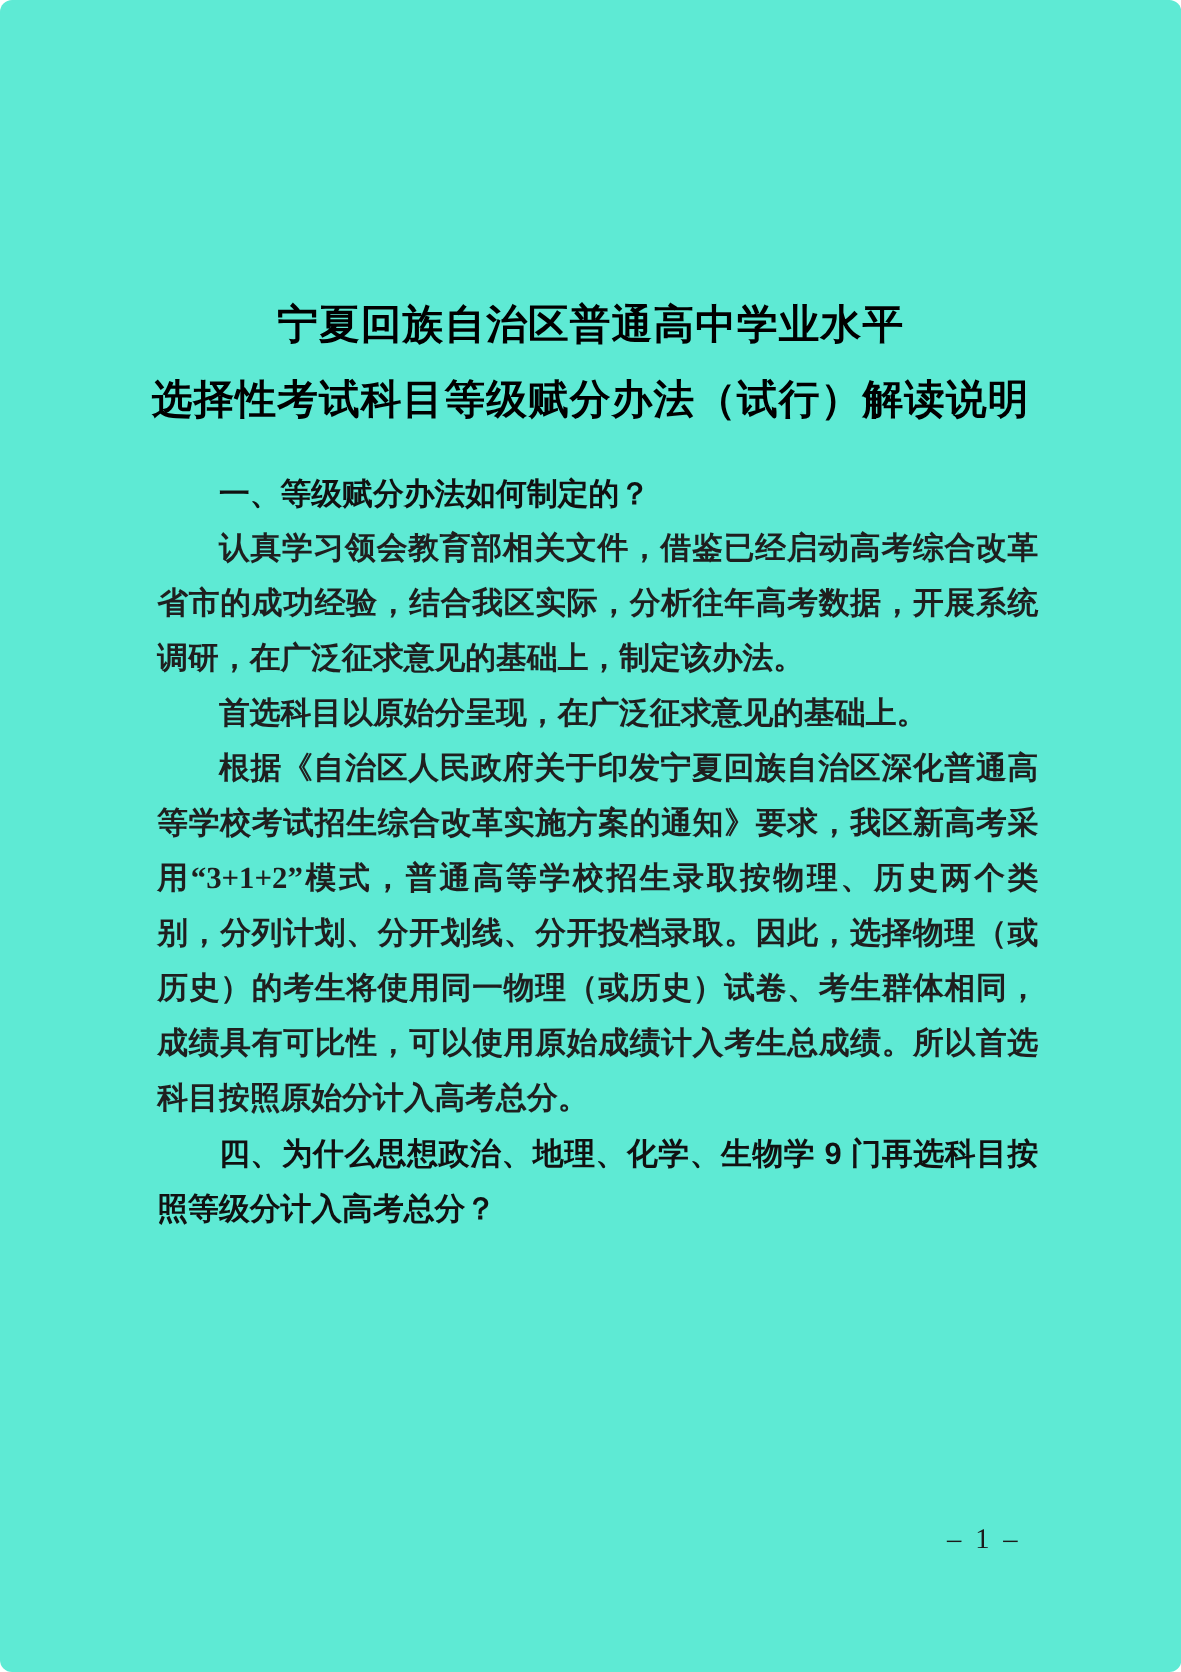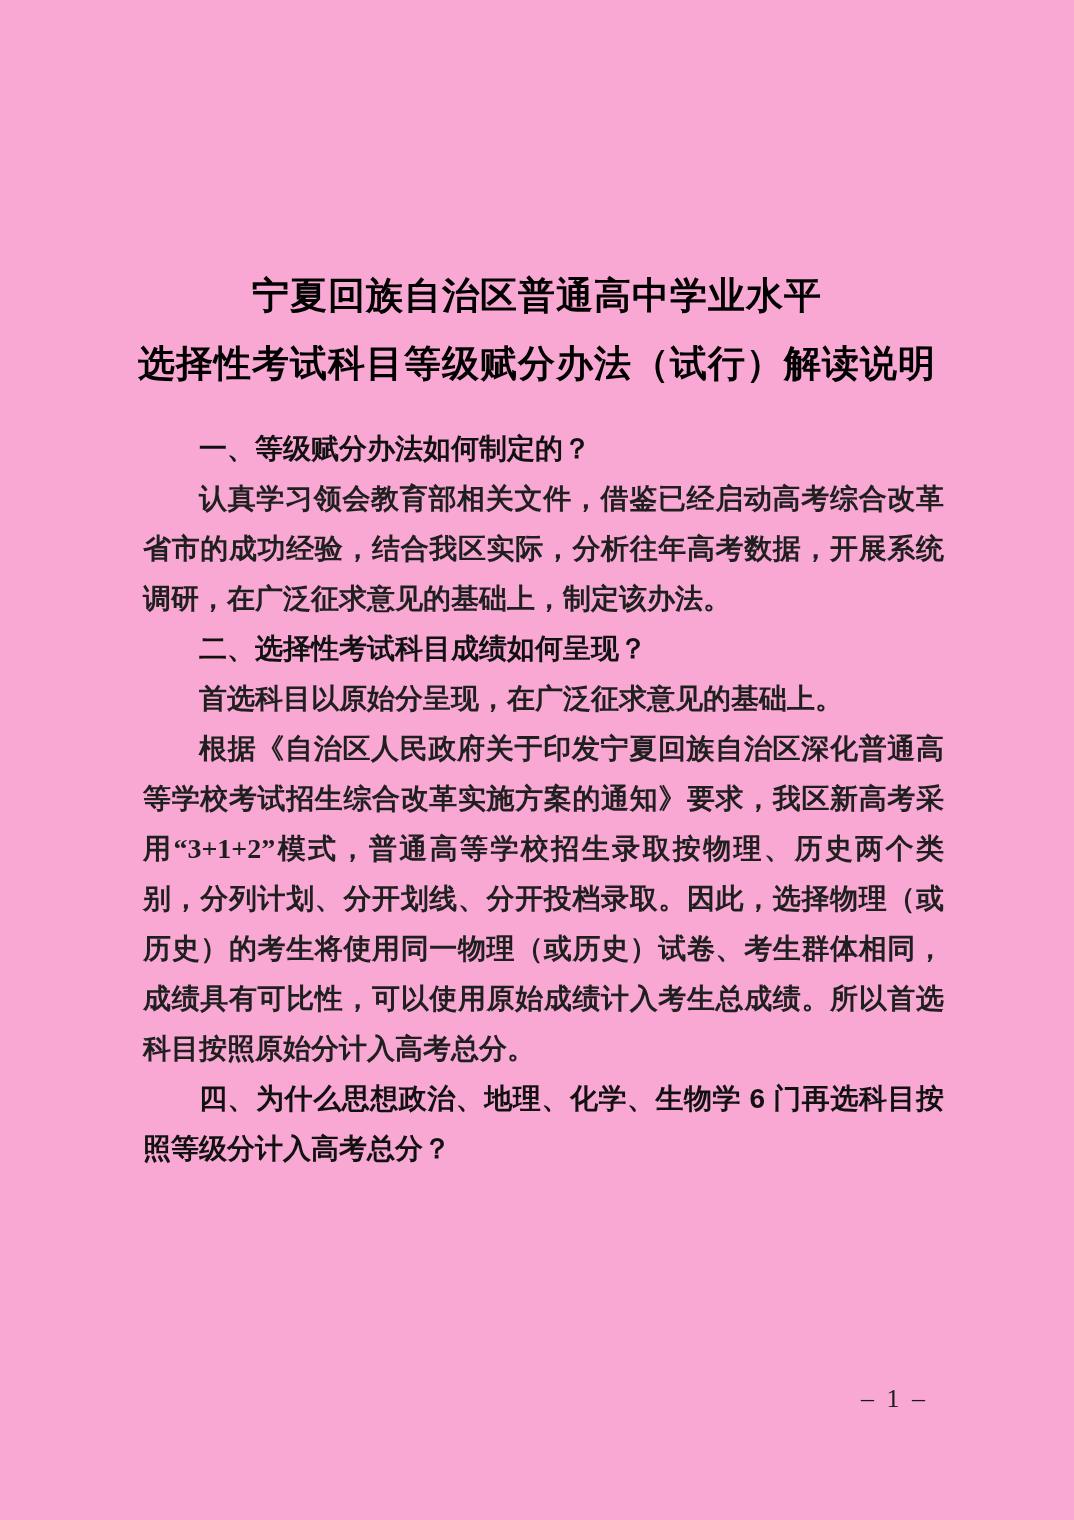--- a/index.html
+++ b/index.html
@@ -1,24 +1,25 @@
 <!DOCTYPE html>
 <html><head>
 <meta charset="utf-8">
 <style>
   * { box-sizing: border-box; }
   html, body { margin: 0; padding: 0; background: #ffffff; }
   .page {
     position: relative;
     width: 1074px;
     height: 1520px;
-    background: #f9a8d4;
+    background: #5eead4;
     overflow: hidden;
     font-family: "Liberation Serif", "DejaVu Serif", serif;
     color: #1b1b1b;
+    border-radius: 11px;
   }
   .doc-title {
     position: absolute;
     top: 262px;
     left: 0;
     width: 100%;
     margin: 0;
     text-align: center;
     font-family: "Liberation Serif", "DejaVu Serif", serif;
     font-weight: 700;
@@ -75,24 +76,23 @@
   <h1 class="doc-title">
     <span class="title-line">宁夏回族自治区普通高中学业水平</span>
     <span class="title-line">选择性考试科目等级赋分办法（试行）解读说明</span>
   </h1>
 
   <div class="doc-body">
 
     <h2 class="section-heading">一、等级赋分办法如何制定的？</h2>
     <p class="body-para">认真学习领会教育部相关文件，借鉴已经启动高考综合改革省市的成功经验，结合我区实际，分析往年高考数据，开展系统调研，在广泛征求意见的基础上，制定该办法。</p>
 
-    <h2 class="section-heading">二、选择性考试科目成绩如何呈现？</h2>
     <p class="body-para">首选科目以原始分呈现，在广泛征求意见的基础上。</p>
 
     <p class="body-para">根据《自治区人民政府关于印发宁夏回族自治区深化普通高等学校考试招生综合改革实施方案的通知》要求，我区新高考采用“3+1+2”模式，普通高等学校招生录取按物理、历史两个类别，分列计划、分开划线、分开投档录取。因此，选择物理（或历史）的考生将使用同一物理（或历史）试卷、考生群体相同，成绩具有可比性，可以使用原始成绩计入考生总成绩。所以首选科目按照原始分计入高考总分。</p>
 
-    <h2 class="section-heading">四、为什么思想政治、地理、化学、生物学 6 门再选科目按照等级分计入高考总分？</h2>
+    <h2 class="section-heading">四、为什么思想政治、地理、化学、生物学 9 门再选科目按照等级分计入高考总分？</h2>
 
   </div>
 
   <div class="page-number">– 1 –</div>
 
 </div>
 
 </body></html>

